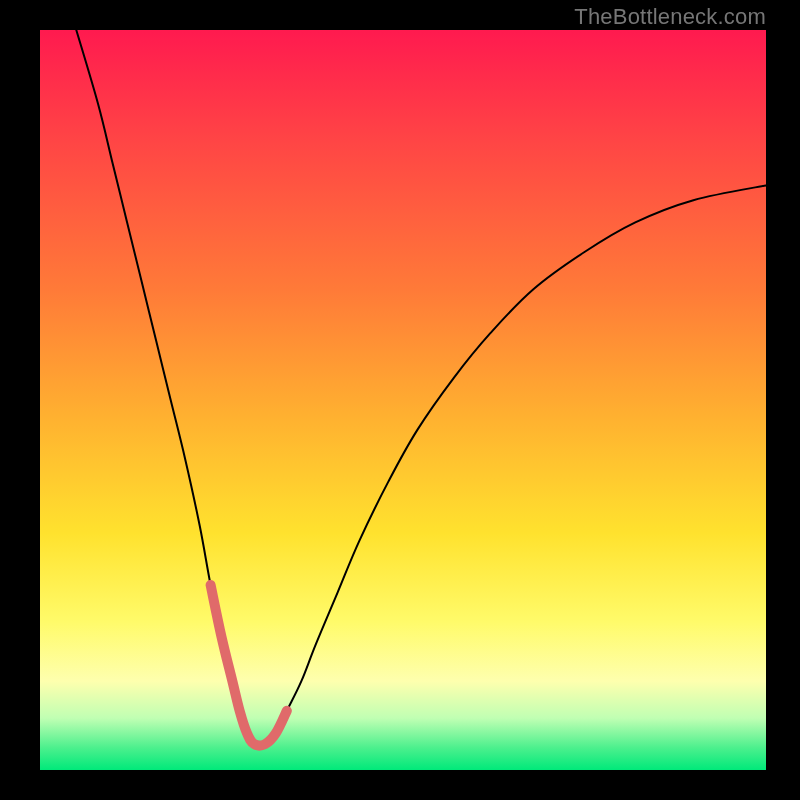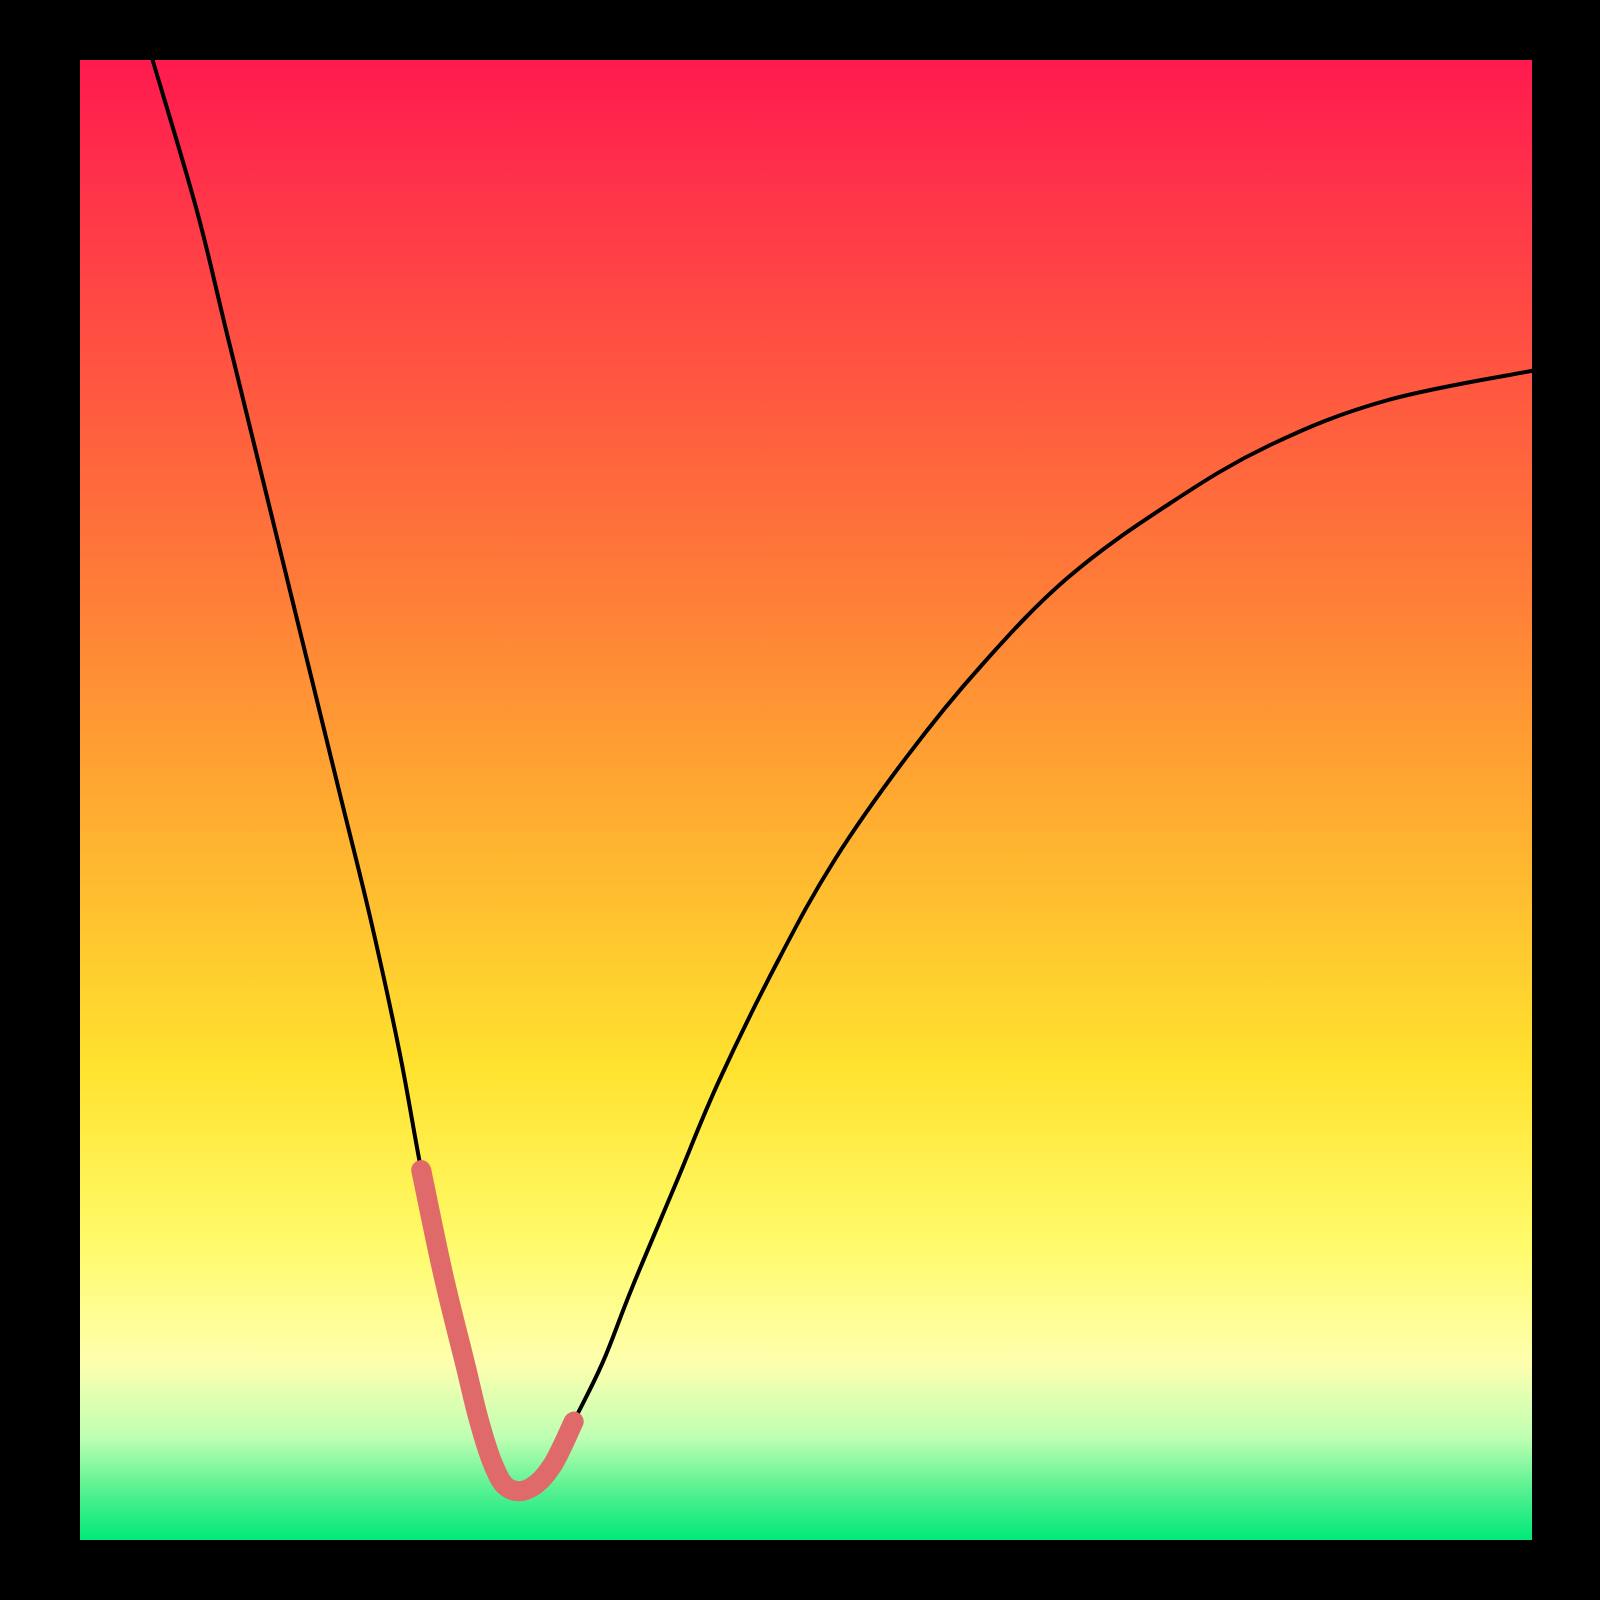--- a/index.html
+++ b/index.html
@@ -52,20 +52,21 @@
     left: 0; top: 0;
     width: 726px; height: 740px;
     overflow: visible;
   }
 </style>
 </head>
 <body>
 
 <div class="frame">
 
+  <div class="watermark">TheBottleneck.com</div>
 
   <div class="plot">
     <svg class="curve" viewBox="0 0 726 740" preserveAspectRatio="none">
       <path id="series-curve" fill="none" stroke="#000000" stroke-width="2" stroke-linecap="round" d="M 36.30 0.00 C 40.22 13.32, 51.55 50.02, 58.08 74.00 C 64.61 97.98, 67.37 111.89, 72.60 133.20 C 77.83 154.51, 81.89 171.09, 87.12 192.40 C 92.35 213.71, 96.41 230.29, 101.64 251.60 C 106.87 272.91, 110.93 289.49, 116.16 310.80 C 121.39 332.11, 125.45 348.69, 130.68 370.00 C 135.91 391.31, 139.97 406.56, 145.20 429.20 C 150.43 451.84, 155.15 473.16, 159.72 495.80 C 164.29 518.44, 166.69 535.02, 170.61 555.00 C 174.53 574.98, 177.58 589.48, 181.50 606.80 C 185.42 624.12, 189.12 637.88, 192.39 651.20 C 195.66 664.52, 197.04 671.48, 199.65 680.80 C 202.26 690.12, 204.30 697.01, 206.91 703.00 C 209.52 708.99, 210.90 712.10, 214.17 714.10 C 217.44 716.10, 221.14 716.10, 225.06 714.10 C 228.98 712.10, 232.03 708.99, 235.95 703.00 C 239.87 697.01, 242.27 690.12, 246.84 680.80 C 251.41 671.48, 256.13 663.19, 261.36 651.20 C 266.59 639.21, 269.35 630.18, 275.88 614.20 C 282.41 598.22, 289.82 581.05, 297.66 562.40 C 305.50 543.75, 310.29 530.58, 319.44 510.60 C 328.59 490.62, 338.03 471.38, 348.48 451.40 C 358.93 431.42, 365.76 418.25, 377.52 399.60 C 389.28 380.95, 400.75 365.12, 413.82 347.80 C 426.89 330.48, 435.75 319.38, 450.12 303.40 C 464.49 287.42, 476.69 273.65, 493.68 259.00 C 510.67 244.35, 526.20 233.99, 544.50 222.00 C 562.80 210.01, 575.72 201.72, 595.32 192.40 C 614.92 183.08, 629.88 176.86, 653.40 170.20 C 676.92 163.54, 712.93 158.06, 726.00 155.40"></path>
       <path id="series-trough" fill="none" stroke="#e06a6a" stroke-width="10" stroke-linecap="round" stroke-linejoin="round" d="M 170.61 555.00 C 172.57 564.32, 177.58 589.48, 181.50 606.80 C 185.42 624.12, 189.12 637.88, 192.39 651.20 C 195.66 664.52, 197.04 671.48, 199.65 680.80 C 202.26 690.12, 204.30 697.01, 206.91 703.00 C 209.52 708.99, 210.90 712.10, 214.17 714.10 C 217.44 716.10, 221.14 716.10, 225.06 714.10 C 228.98 712.10, 232.03 708.99, 235.95 703.00 C 239.87 697.01, 244.88 684.80, 246.84 680.80"></path>
     </svg>
   </div>
 
 </div>
 

